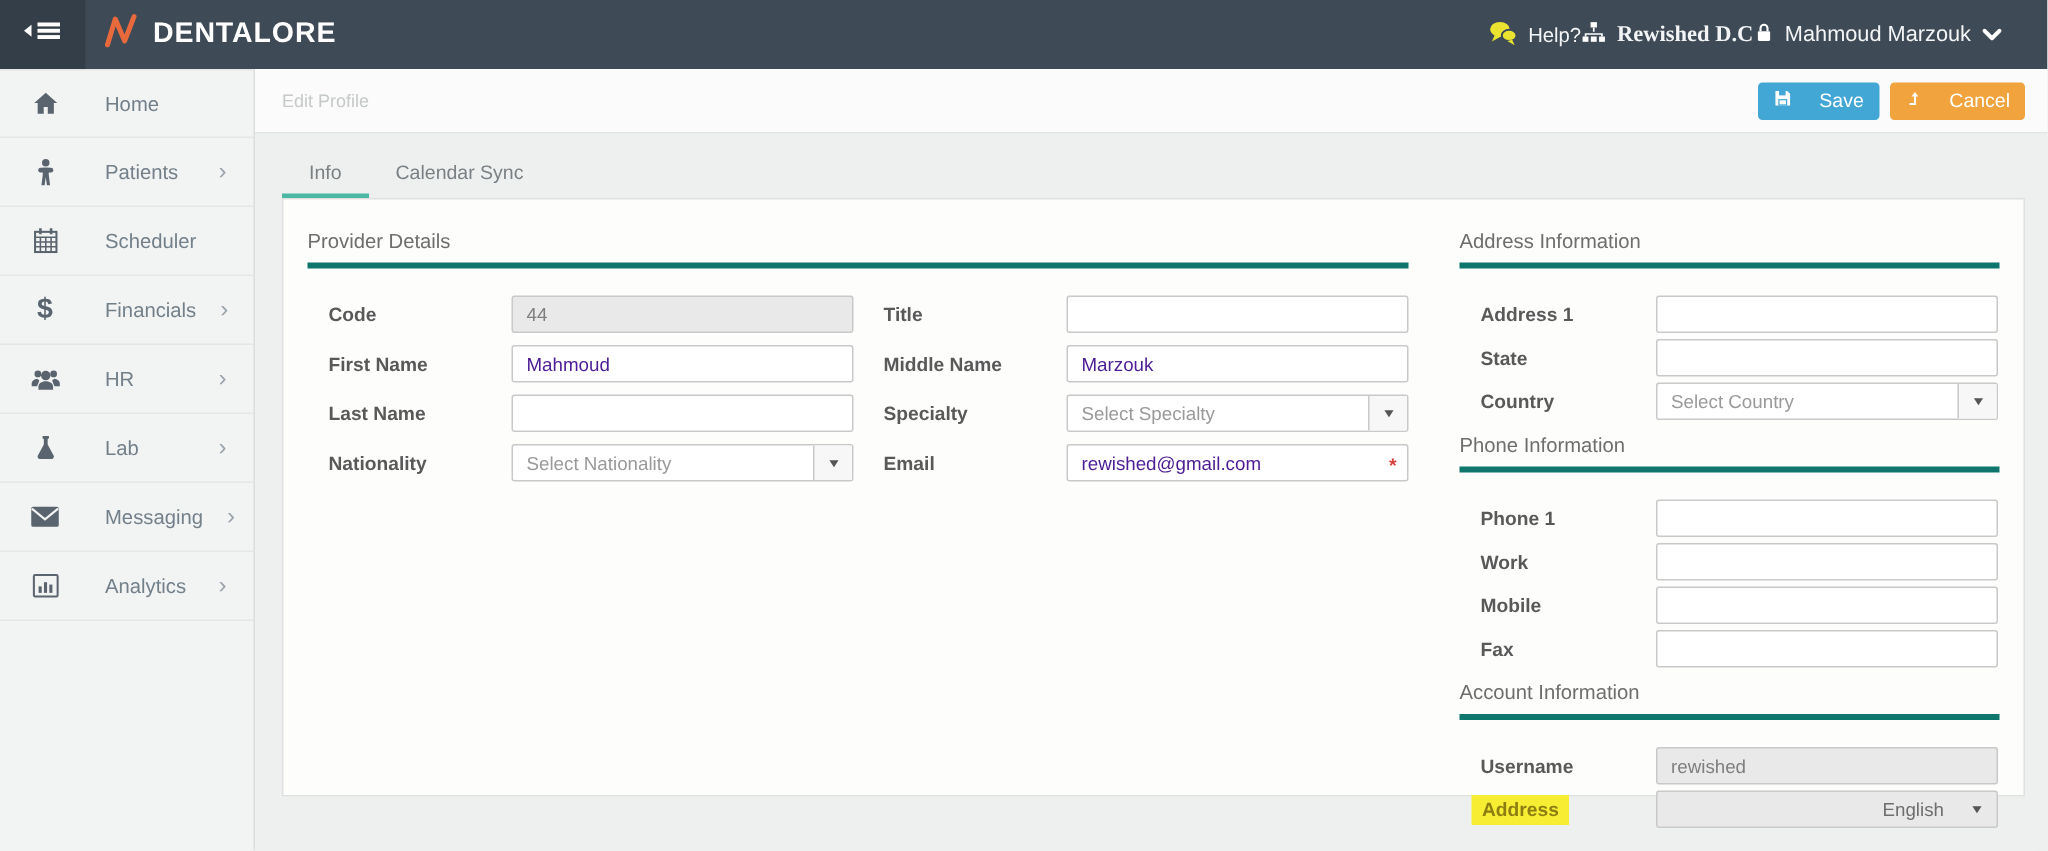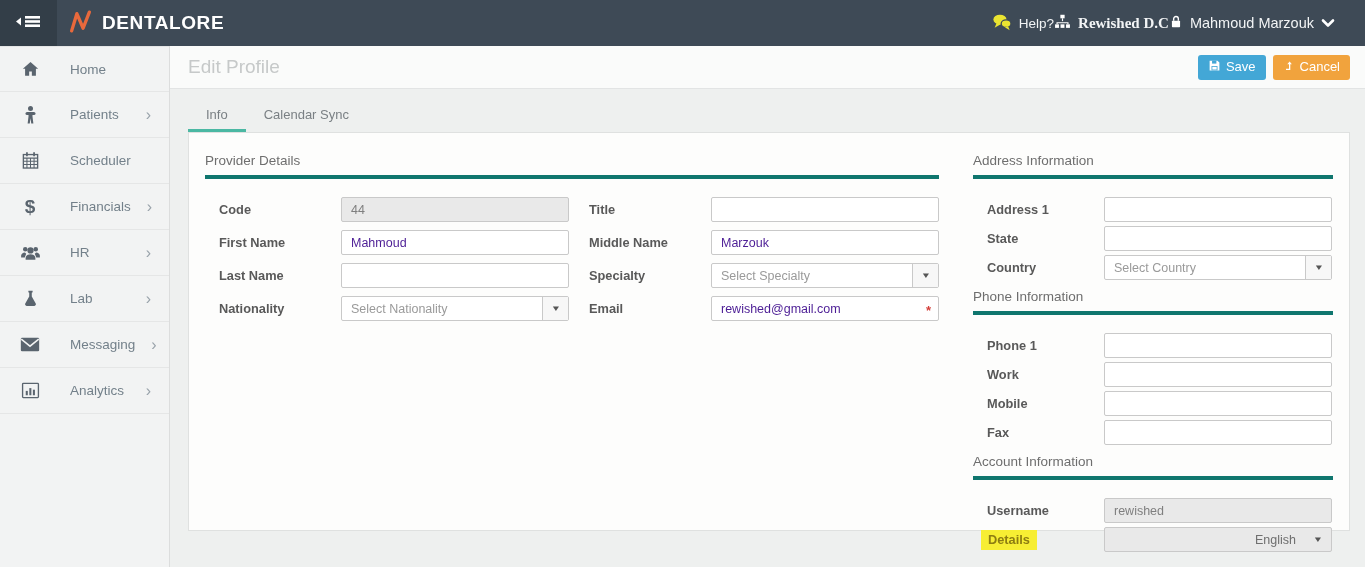--- a/index.html
+++ b/index.html
@@ -22,23 +22,23 @@
   .side-item { height:46px; display:flex; align-items:center; padding:0 16px 0 19px; border-bottom:1px solid #e5e6e6; color:#73808a; font-size:13.5px; cursor:pointer;gap:16px; }
   .side-item:first-child { border-top:1px solid #e5e6e6; }
   .sicon { width:22px; height:20px; display:flex; align-items:center; justify-content:center; margin-right:13px; flex:0 0 auto; }
   .dollar-glyph { font-size:19px; font-weight:bold; color:#5a646e; font-family:"Liberation Sans", sans-serif; }
   .side-label { flex:1; }
   .side-chev { color:#9aa3ab; font-size:16px; line-height:1; padding-right:2px; }
 
   
   .content { flex:1; display:flex; flex-direction:column; background:#eef0ef; }
   .content-header { height:43px; background:#fafbfa; border-bottom:1px solid #e2e4e4; display:flex; align-items:center; padding:0 17px 0 18px; flex:0 0 auto; }
-  .page-title { font-size:19px; font-weight:400; color:#c6c9c9; }
+  .page-title { font-size:12px; font-weight:400; color:#c6c9c9; }
   .header-actions { margin-left:auto; display:flex; gap:7px; }
-  .btn { display:flex; align-items:center; gap:5px; border:none; color:#fff; font-size:13px; padding:4px 10px 5px; border-radius:3px; cursor:pointer; font-family:"Liberation Sans", sans-serif; }
+  .btn { display:flex; align-items:center; gap:18px; border:none; color:#fff; font-size:13px; padding:4px 10px 5px; border-radius:3px; cursor:pointer; font-family:"Liberation Sans", sans-serif; }
   .btn-save { background:#43a7d6; }
   .btn-cancel { background:#f1a33d; }
 
   .tabbar { display:flex; padding-left:18px; margin-top:10px; height:33px; align-items:stretch; flex:0 0 auto; }
   .tab { padding:0 18px; display:flex; align-items:center; font-size:13px; color:#7a8084; cursor:pointer; border-bottom:3px solid transparent; }
   .tab.active { border-bottom-color:#4bb8a3; }
 
   .panel { margin:0 17px 0 18px; background:#fdfdfc; border:1px solid #dfe1e0; height:399px; padding:20px 16px; }
   .panel-cols { display:flex; }
   .col-left { width:734px; flex:0 0 auto; }
@@ -344,21 +344,21 @@
             <label class="flabel">Fax</label>
             <input class="finput" value="" style="">
           </div>
 
           <div class="section-title mt">Account Information</div>
           <div class="frow">
             <label class="flabel">Username</label>
             <input class="finput" disabled="" value="rewished" style="">
           </div>
           <div class="frow">
-            <span class="hl-wrap"><span class="hl">Details</span></span>
+            <span class="hl-wrap"><span class="hl">Address</span></span>
             <div class="fselect gray">
               <span class="sel-text">English</span>
               <span class="sel-caret">
                   <i>▼</i>
                 </span>
             </div>
           </div>
         </div>
       </div>
     </div>

